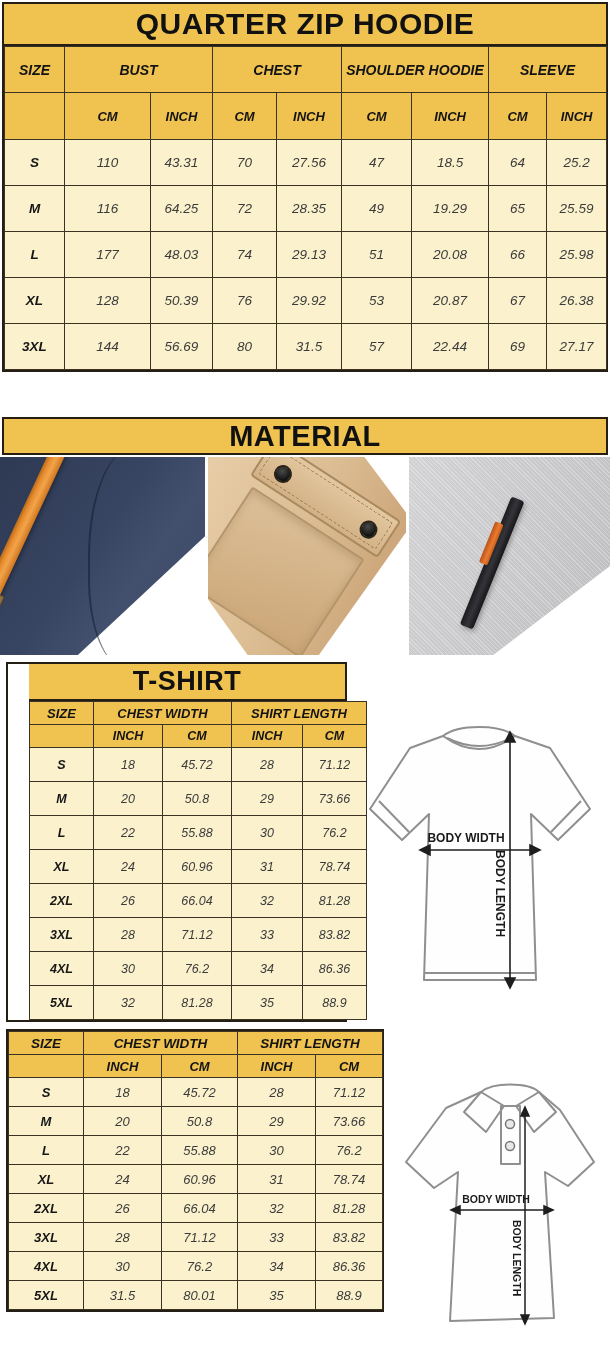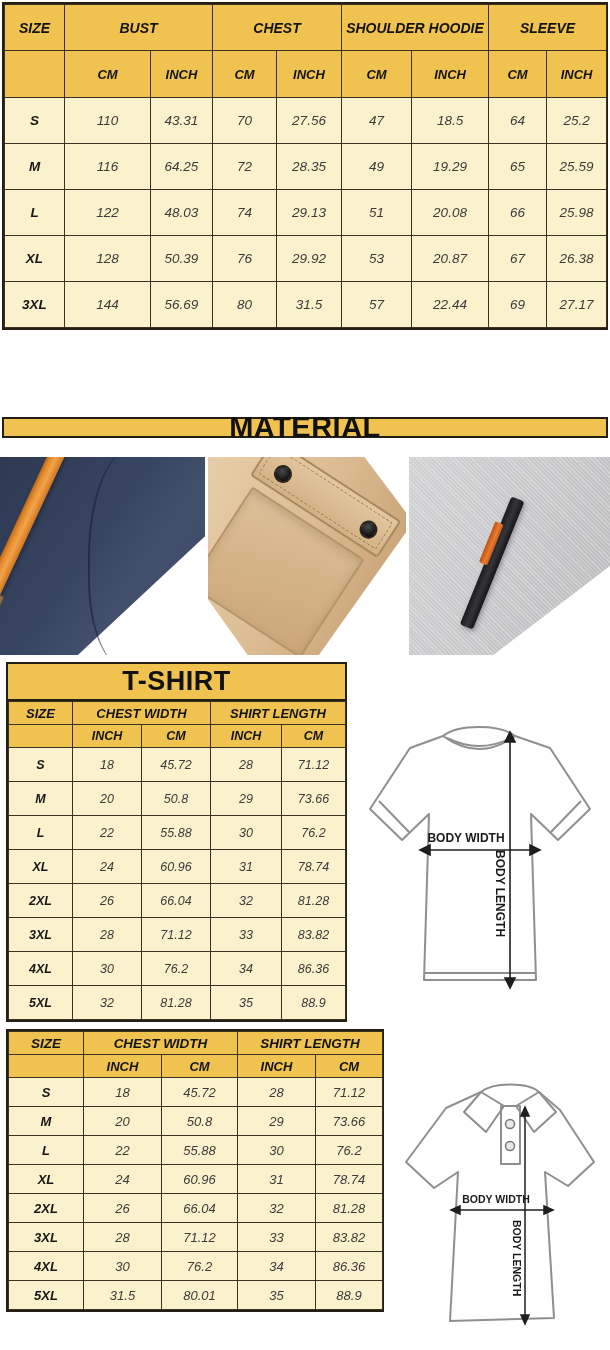--- a/index.html
+++ b/index.html
@@ -29,21 +29,21 @@
 
   
   #hoodie{left:2px;top:2px;width:606px;}
   #hoodie .tbl-title{height:40px;font-size:30px;}
   #hoodie thead tr.group th{height:45px;font-size:14px;}
   #hoodie thead tr.units th{height:46px;font-size:13px;}
   #hoodie tbody tr{height:46px;font-size:13.5px;}
 
   
   #material-banner{
-    position:absolute;left:2px;top:417px;width:606px;height:21px;
+    position:absolute;left:2px;top:417px;width:606px;height:38px;
     background:var(--gold);border:2px solid var(--outer);box-sizing:border-box;
     display:flex;align-items:center;justify-content:center;
     font-weight:bold;font-size:29px;color:#111;letter-spacing:.5px;
   }
   .photo{position:absolute;top:457px;height:198px;overflow:hidden;background:#fff;}
   #photo-navy{left:0;width:205px;}
   #photo-khaki{left:208px;width:198px;}
   #photo-gray{left:409px;width:201px;}
 
   #photo-navy .fabric{
@@ -108,41 +108,42 @@
     transform:rotate(22deg);transform-origin:top center;border-radius:3px;
     box-shadow:2px 2px 5px rgba(0,0,0,.3);
   }
   #photo-gray .pull{
     position:absolute;left:86px;top:66px;width:9px;height:44px;
     background:linear-gradient(90deg,#b9541c,#ec7a2e 60%,#c65d1f);
     transform:rotate(22deg);transform-origin:top center;border-radius:2px;
   }
 
   
-  #tshirt{left:6px;top:662px;width:341px;}
+  #tshirt{left:6px;top:662px;width:341px;padding-left:21px;}
   #tshirt .tbl-title{height:35px;font-size:27px;}
   #tshirt thead tr.group th{height:22px;font-size:13px;}
   #tshirt thead tr.units th{height:22px;font-size:12.5px;}
   #tshirt tbody tr{height:34px;font-size:12.5px;}
 
   
   #polo{left:6px;top:1029px;width:378px;}
   #polo .tbl-title{height:38px;font-size:29px;}
   #polo thead tr.group th{height:22px;font-size:13.5px;}
   #polo thead tr.units th{height:22px;font-size:13px;}
   #polo tbody tr{height:29px;font-size:13px;}
 
   .diagram{position:absolute;}
   #tshirt-diagram{left:348px;top:692px;}
   #polo-diagram{left:388px;top:1062px;}
 </style>
 </head>
 <body>
 
 <div class="tblwrap" id="hoodie">
+  <div class="tbl-title">QUARTER ZIP HOODIE</div>
   <table>
     <colgroup>
       <col style="width:60px">
         <col style="width:86px">
         <col style="width:62px">
       <col style="width:64px">
         <col style="width:65px">
         <col style="width:70px">
       <col style="width:77px">
         <col style="width:58px">
@@ -186,21 +187,21 @@
           <td>64.25</td>
           <td>72</td>
           <td>28.35</td>
           <td>49</td>
           <td>19.29</td>
           <td>65</td>
           <td>25.59</td>
         </tr>
         <tr>
           <th>L</th>
-          <td>122</td>
+          <td>177</td>
           <td>48.03</td>
           <td>74</td>
           <td>29.13</td>
           <td>51</td>
           <td>20.08</td>
           <td>66</td>
           <td>25.98</td>
         </tr>
         <tr>
           <th>XL</th>

